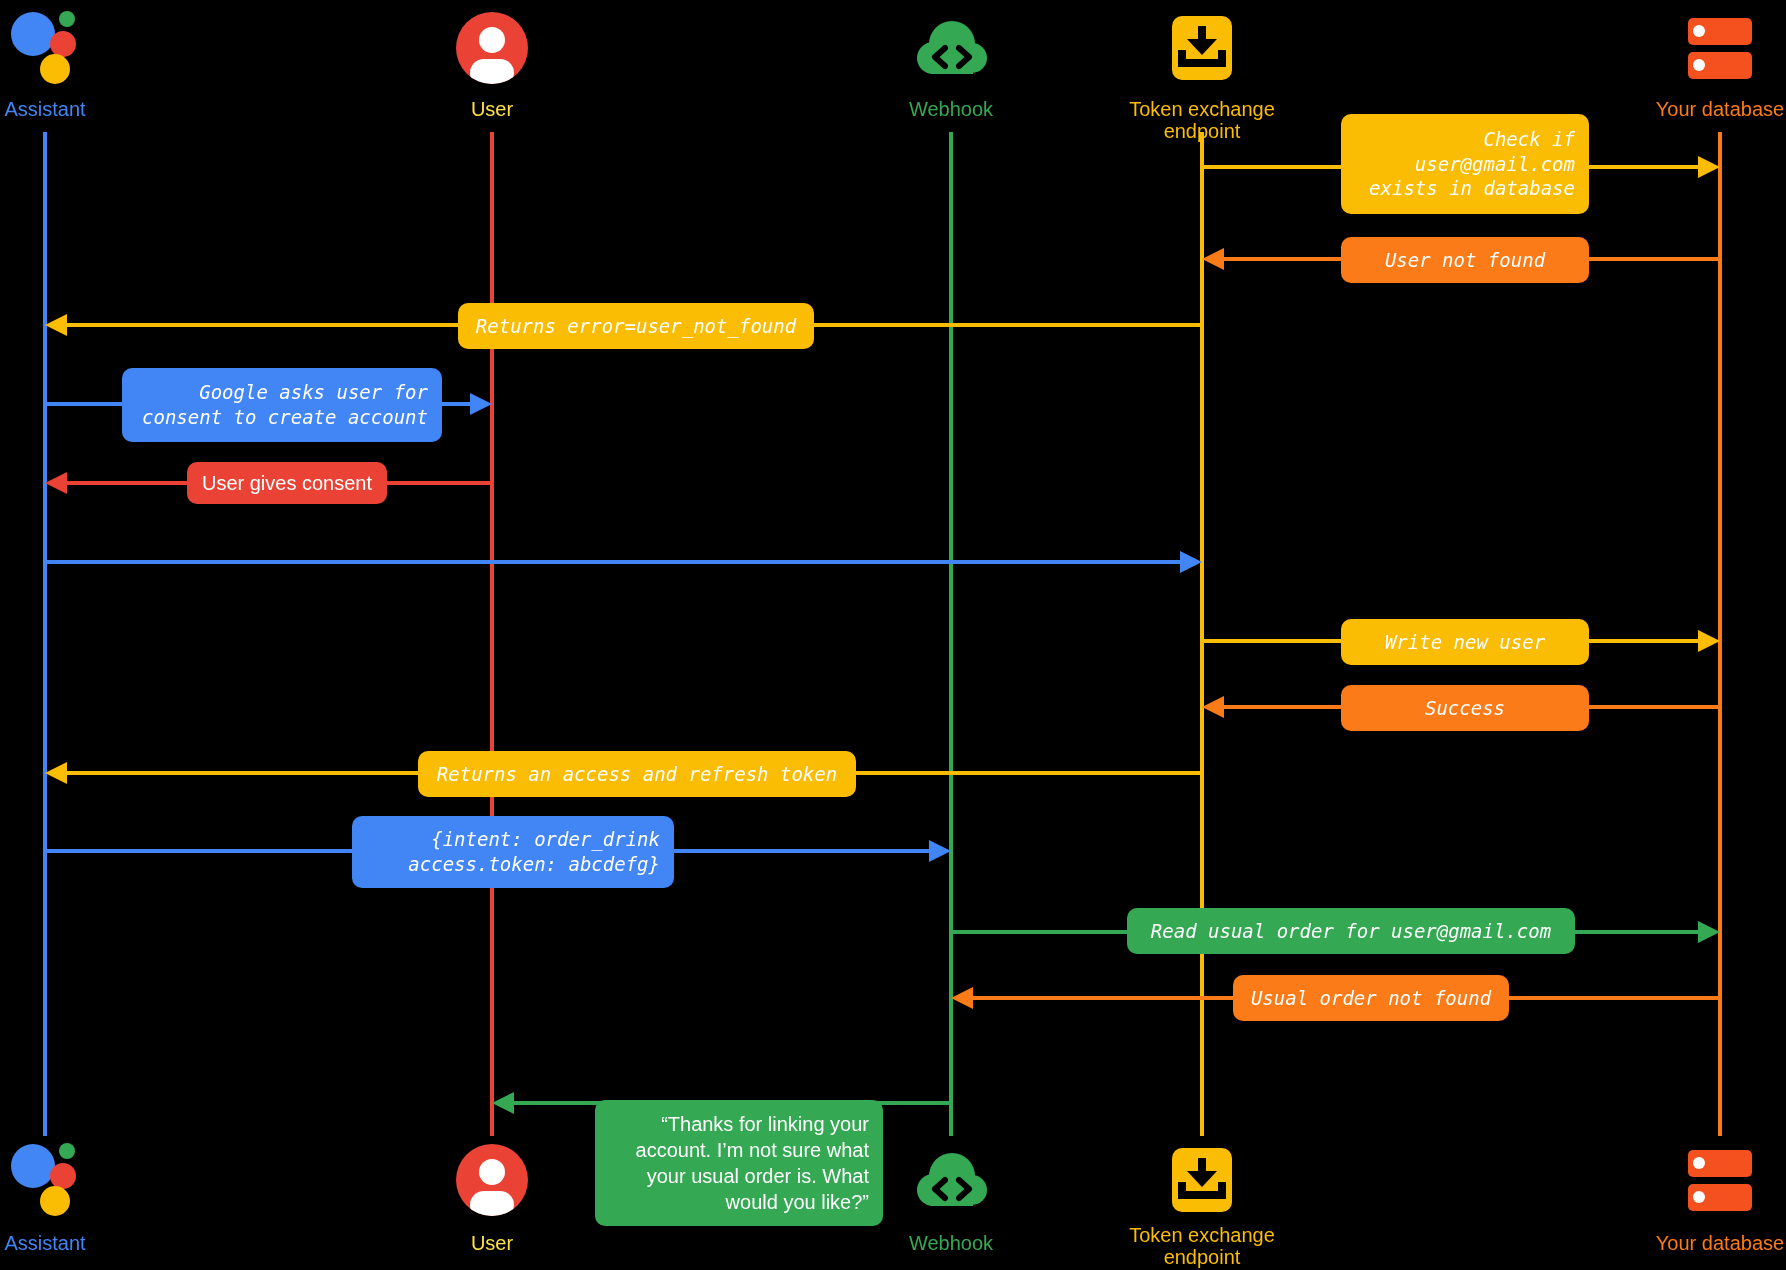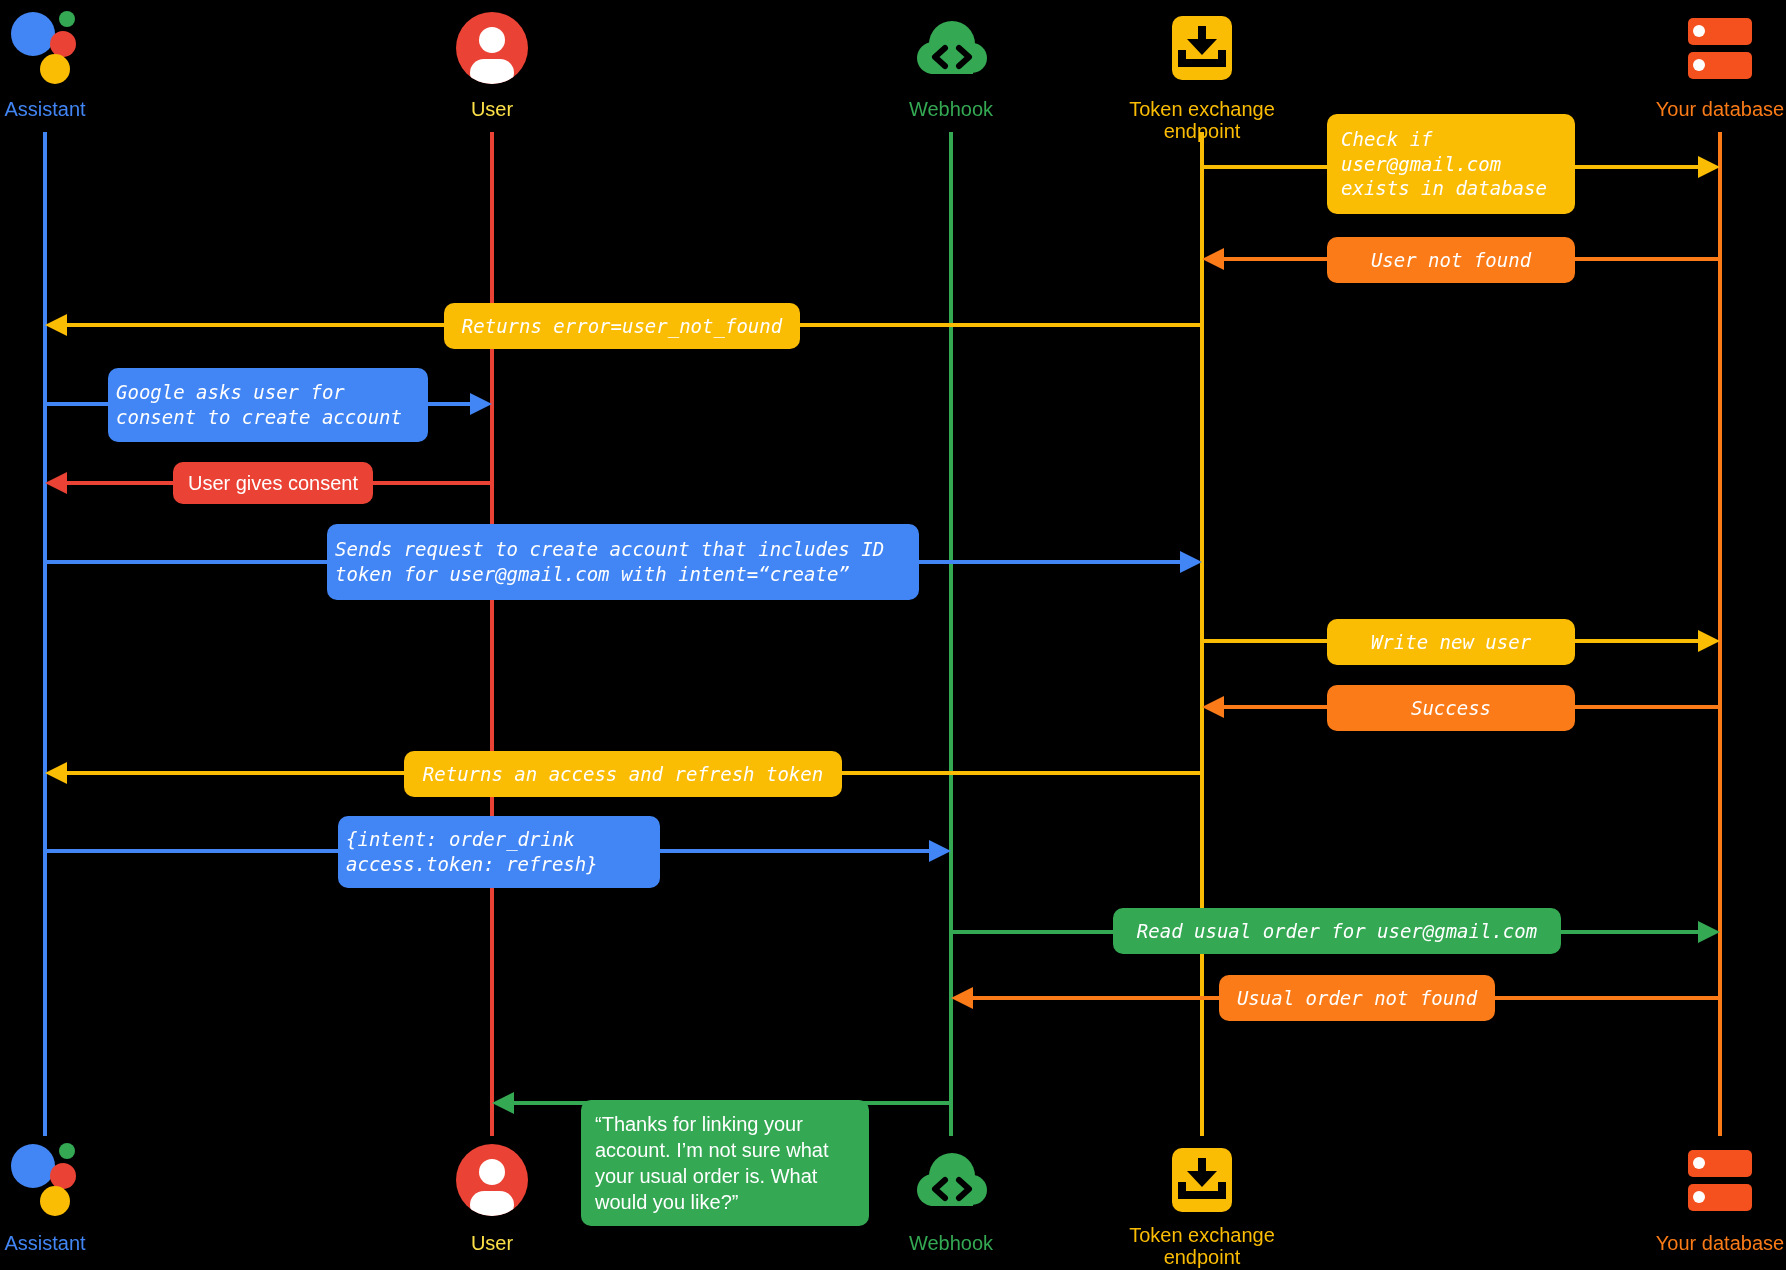--- a/index.html
+++ b/index.html
@@ -4,21 +4,21 @@
 <style>
   html,body{margin:0;padding:0;background:#000;}
   .canvas{position:relative;width:1786px;height:1270px;background:#000;overflow:hidden;
           font-family:"Liberation Sans",sans-serif;}
   .lifeline{position:absolute;top:132px;height:1004px;width:4px;z-index:1;}
   .hline{position:absolute;height:4px;z-index:2;}
   .ah{position:absolute;width:0;height:0;z-index:2;border-top:11px solid transparent;border-bottom:11px solid transparent;}
   .ah-right{border-left:22px solid #000;}
   .ah-left{border-right:22px solid #000;}
   .msg{position:absolute;z-index:3;border-radius:10px;color:#fff;display:flex;align-items:center;
-       justify-content:center;text-align:left;padding:8px 14px;box-sizing:border-box;line-height:1.3;}
+       justify-content:center;text-align:right;padding:8px 14px;box-sizing:border-box;line-height:1.3;margin-left:14px;}
   .mono{font-family:"DejaVu Sans Mono",monospace;font-style:italic;font-size:19px;}
   .sans{font-family:"Liberation Sans",sans-serif;font-size:20px;}
   .c-blue{background:#4285F4;padding-left:8px;}
   .c-red{background:#EA4335;}
   .c-green{background:#34A853;}
   .c-yellow{background:#FBBC04;}
   .c-orange{background:#FA7B17;}
   .l-blue{background:#4285F4;}
   .l-red{background:#EA4335;}
   .l-green{background:#34A853;}
@@ -82,29 +82,28 @@
   <div class="msg mono c-yellow" style="left:1327px;top:114px;width:248px;height:100px;">Check if user@gmail.com exists in database</div>
 
   <div class="msg mono c-orange" style="left:1327px;top:237px;width:248px;height:46px;">User not found</div>
 
   <div class="msg mono c-yellow" style="left:444px;top:303px;width:356px;height:46px;">Returns error=user_not_found</div>
 
   <div class="msg mono c-blue" style="left:108px;top:368px;width:320px;height:74px;">Google asks user for consent to create account</div>
 
   <div class="msg sans c-red" style="left:173px;top:462px;width:200px;height:42px;">User gives consent</div>
 
-  <div class="msg mono c-blue" style="left:327px;top:524px;width:592px;height:76px;">Sends request to create account that includes ID token for user@gmail.com with intent=“create”</div>
 
   <div class="msg mono c-yellow" style="left:1327px;top:619px;width:248px;height:46px;">Write new user</div>
 
   <div class="msg mono c-orange" style="left:1327px;top:685px;width:248px;height:46px;">Success</div>
 
   <div class="msg mono c-yellow" style="left:404px;top:751px;width:438px;height:46px;">Returns an access and refresh token</div>
 
-  <div class="msg mono c-blue" style="left:338px;top:816px;width:322px;height:72px;">{intent: order_drink access.token: refresh}</div>
+  <div class="msg mono c-blue" style="left:338px;top:816px;width:322px;height:72px;">{intent: order_drink access.token: abcdefg}</div>
 
   <div class="msg mono c-green" style="left:1113px;top:908px;width:448px;height:46px;">Read usual order for user@gmail.com</div>
 
   <div class="msg mono c-orange" style="left:1219px;top:975px;width:276px;height:46px;">Usual order not found</div>
 
   <div class="msg sans c-green" style="left:581px;top:1100px;width:288px;height:126px;">“Thanks for linking your account. I’m not sure what your usual order is. What would you like?”</div>
 
   <div class="icon" style="left:3px;top:6px;">
     <svg width="84" height="84" viewBox="0 0 84 84">
       <circle cx="30" cy="28" r="22" fill="#4285F4"></circle>

